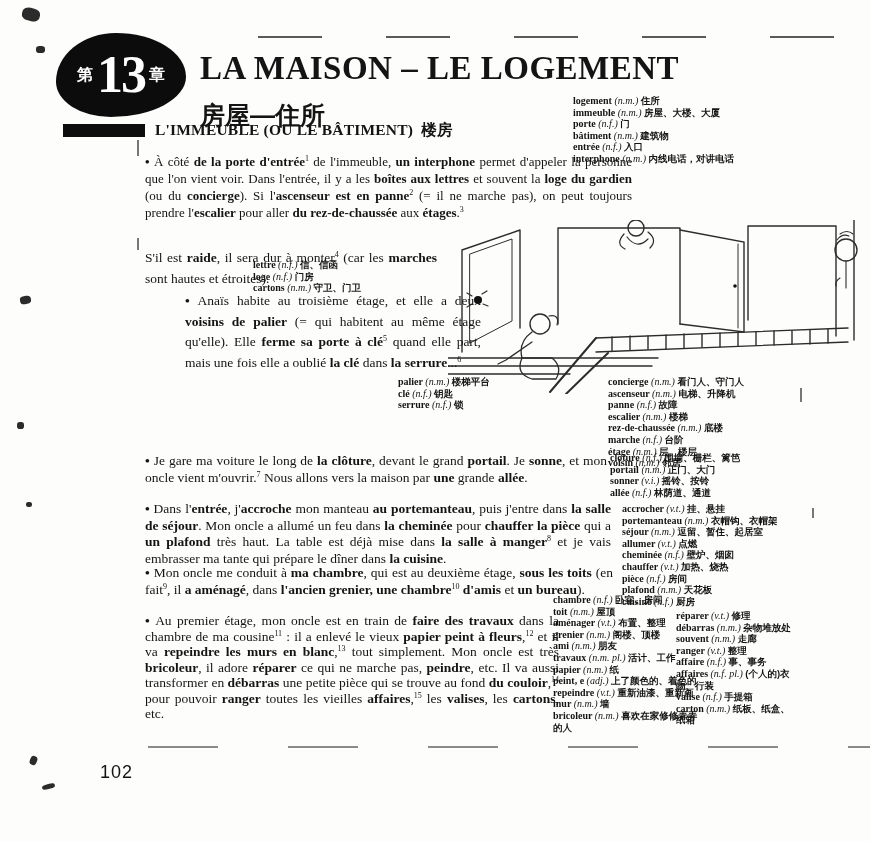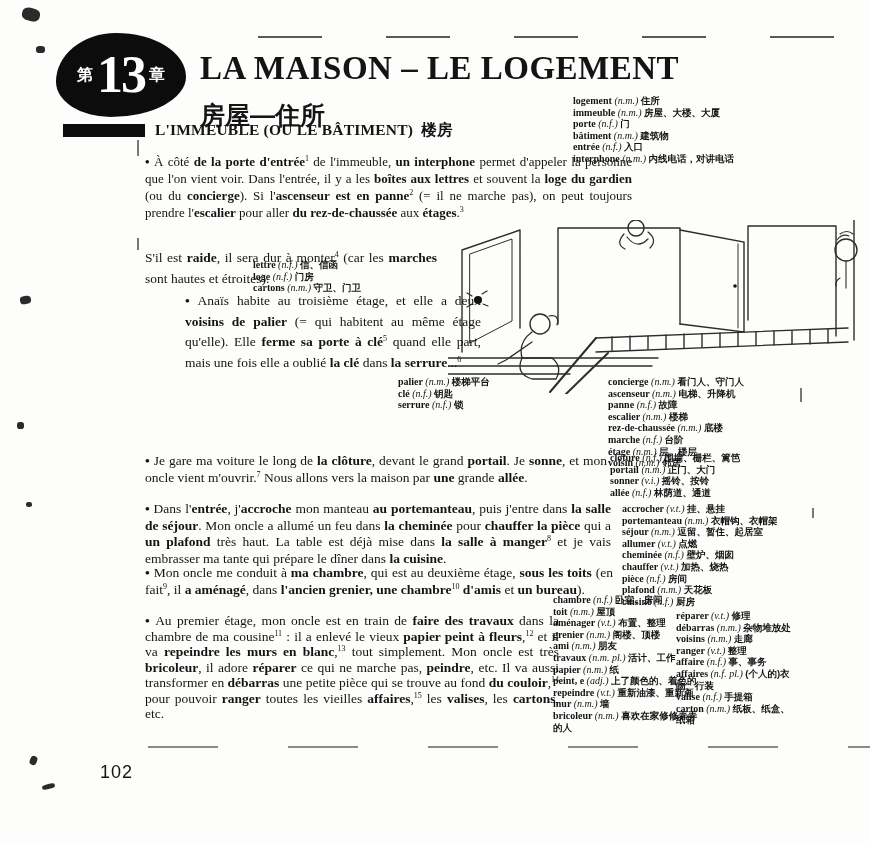--- a/index.html
+++ b/index.html
@@ -188,21 +188,21 @@
       <div class="v-entry"><span class="v-w">travaux </span><span class="v-g">(n.m. pl.) </span><span class="v-cn">活计、工作</span></div>
       <div class="v-entry"><span class="v-w">papier </span><span class="v-g">(n.m.) </span><span class="v-cn">纸</span></div>
       <div class="v-entry"><span class="v-w">peint, e </span><span class="v-g">(adj.) </span><span class="v-cn">上了颜色的、着色的</span></div>
       <div class="v-entry"><span class="v-w">repeindre </span><span class="v-g">(v.t.) </span><span class="v-cn">重新油漆、重新画</span></div>
       <div class="v-entry"><span class="v-w">mur </span><span class="v-g">(n.m.) </span><span class="v-cn">墙</span></div>
       <div class="v-entry"><span class="v-w">bricoleur </span><span class="v-g">(n.m.) </span><span class="v-cn">喜欢在家修修弄弄的人</span></div>
     </div>
   <div class="vocab" style="left:676px;top:610px;width:120px;">
       <div class="v-entry"><span class="v-w">réparer </span><span class="v-g">(v.t.) </span><span class="v-cn">修理</span></div>
       <div class="v-entry"><span class="v-w">débarras </span><span class="v-g">(n.m.) </span><span class="v-cn">杂物堆放处</span></div>
-      <div class="v-entry"><span class="v-w">voisins </span><span class="v-g">(n.m.) </span><span class="v-cn">走廊</span></div>
+      <div class="v-entry"><span class="v-w">souvent </span><span class="v-g">(n.m.) </span><span class="v-cn">走廊</span></div>
       <div class="v-entry"><span class="v-w">ranger </span><span class="v-g">(v.t.) </span><span class="v-cn">整理</span></div>
       <div class="v-entry"><span class="v-w">affaire </span><span class="v-g">(n.f.) </span><span class="v-cn">事、事务</span></div>
       <div class="v-entry"><span class="v-w">affaires </span><span class="v-g">(n.f. pl.) </span><span class="v-cn">(个人的)衣物、行装</span></div>
       <div class="v-entry"><span class="v-w">valise </span><span class="v-g">(n.f.) </span><span class="v-cn">手提箱</span></div>
       <div class="v-entry"><span class="v-w">carton </span><span class="v-g">(n.m.) </span><span class="v-cn">纸板、纸盒、纸箱</span></div>
     </div>
 
   <div class="pagenum">102</div>
 
 </div>

